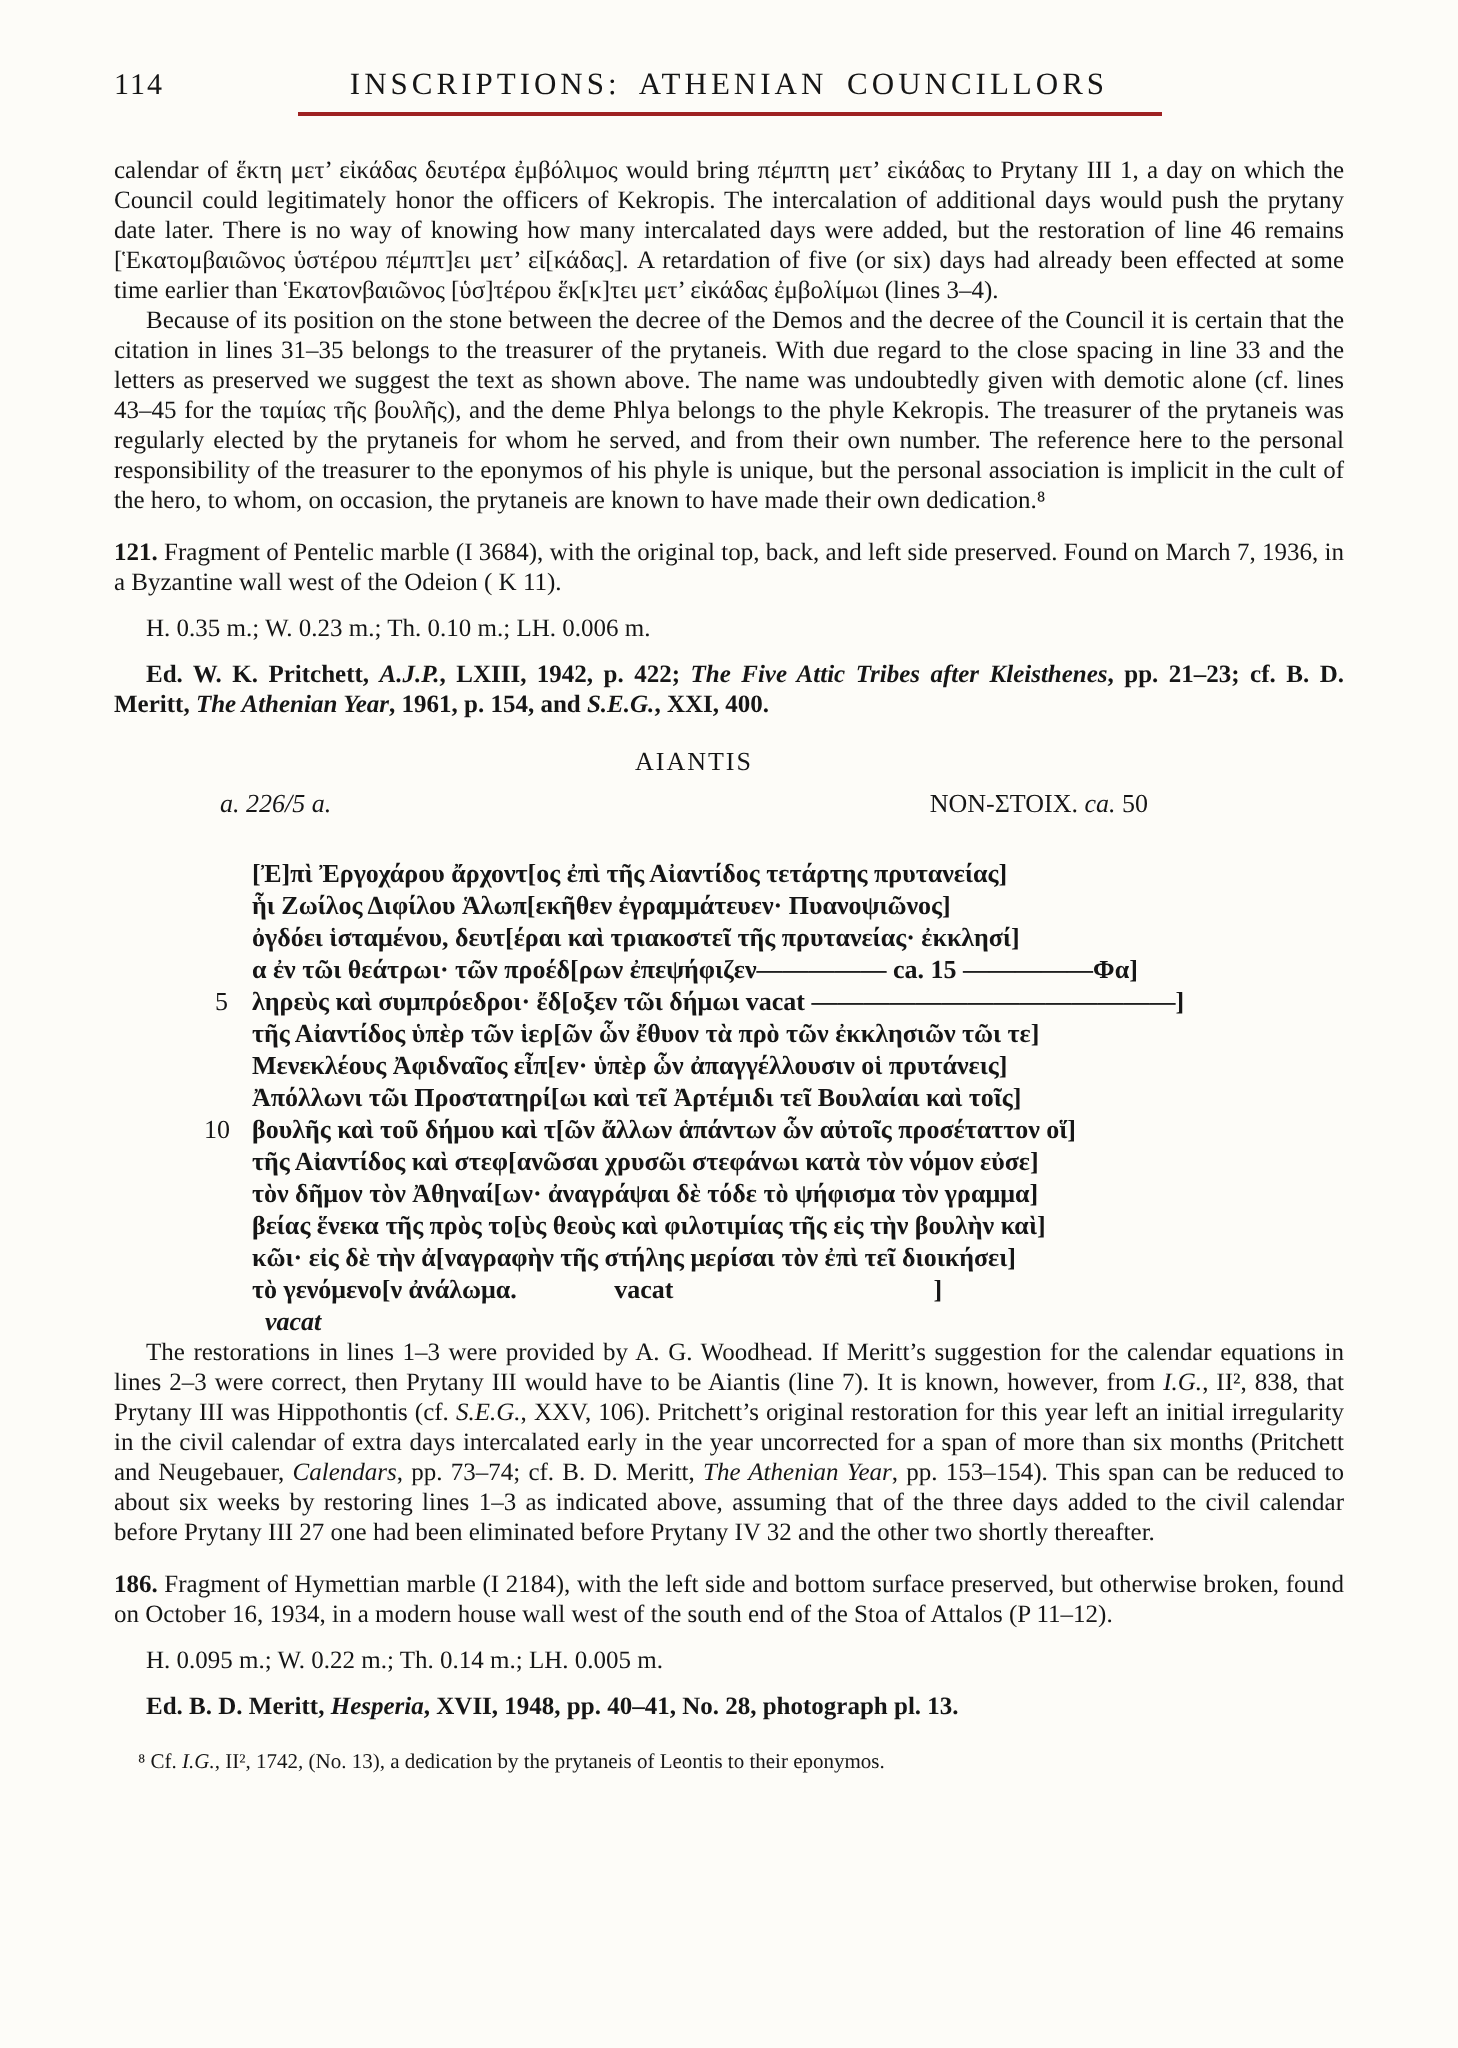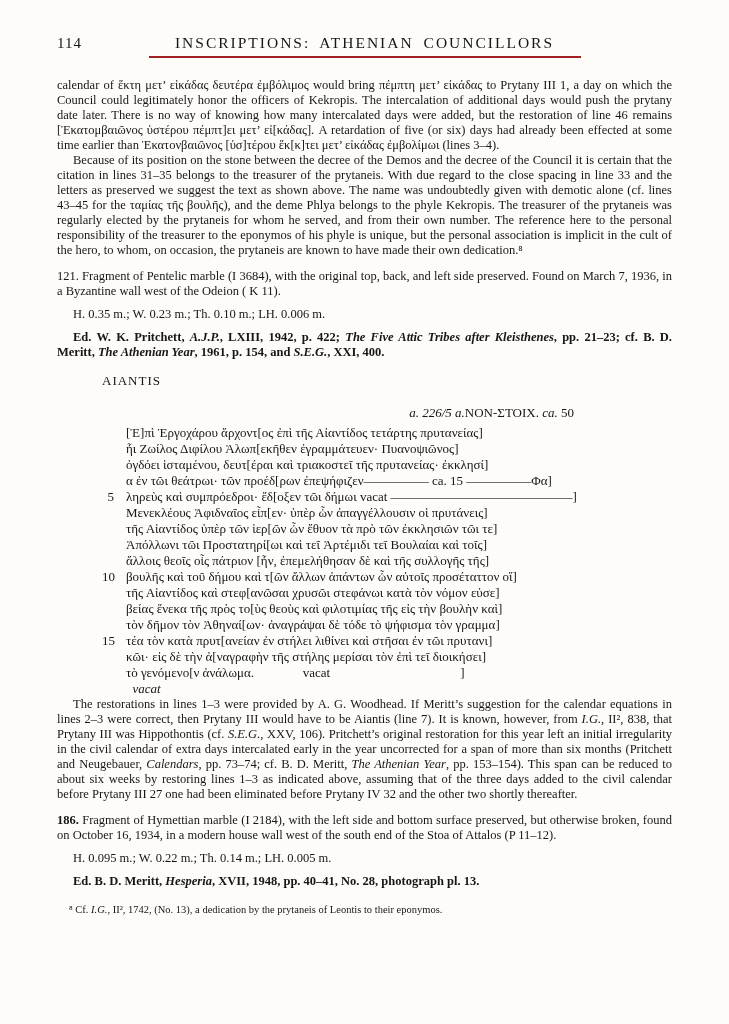--- a/index.html
+++ b/index.html
@@ -50,46 +50,46 @@
   .entry { margin-top: 11px; }
   .dims { margin-top: 8px; }
   .edition { margin-top: 8px; font-weight: bold; }
   .commentary { }
   .inscription {
     margin: 13px 0 0 45px;
     font-size: 13px;
   }
   .insc-title {
     width: 490px;
-    text-align: left;
+    text-align: center;
     letter-spacing: 1px;
-    margin-bottom: 16px;
+    margin-bottom: 5px;
   }
   .insc-head {
     display: flex;
-    justify-content: flex-end;
+    justify-content: space-between;
     width: 472px;
     padding-left: 8px;
     box-sizing: border-box;
-    margin-bottom: 4px;
+    margin-bottom: 19px;
   }
   .insc-date { font-style: italic; }
   .insc-lines { }
   .insc-line {
     display: flex;
     line-height: 16px;
     white-space: pre;
   }
   .insc-num {
     display: inline-block;
     width: 12px;
     text-align: right;
     flex: 0 0 12px;
   }
-  .insc-text { margin-left: 12px; }
+  .insc-text { margin-left: 12px; font-weight: bold; }
   .insc-line:last-child .insc-text { font-style: italic; }
   .footnote {
     margin: 14px 0 0 0;
     font-size: 10.5px;
     line-height: 13px;
     text-indent: 12px;
     text-align: justify;
   }
 </style>
 </head>
@@ -99,21 +99,21 @@
 
   <div class="header">
     <span class="page-num">114</span>
     <span class="header-title">INSCRIPTIONS: ATHENIAN COUNCILLORS</span>
     <div class="header-underline" style="background: rgb(158, 34, 34);"></div>
   </div>
 
   <p class="para"><span>calendar of ἕκτη μετ’ εἰκάδας δευτέρα ἐμβόλιμος would bring πέμπτη μετ’ εἰκάδας to Prytany III 1, a day on which the Council could legitimately honor the officers of Kekropis. The intercalation of additional days would push the prytany date later. There is no way of knowing how many intercalated days were added, but the restoration of line 46 remains [Ἑκατομβαιῶνος ὑστέρου πέμπτ]ει μετ’ εἰ[κάδας]. A retardation of five (or six) days had already been effected at some time earlier than Ἑκατονβαιῶνος [ὑσ]τέρου ἕκ[κ]τει μετ’ εἰκάδας ἐμβολίμωι (lines 3–4).</span></p>
   <p class="para indent"><span>Because of its position on the stone between the decree of the Demos and the decree of the Council it is certain that the citation in lines 31–35 belongs to the treasurer of the prytaneis. With due regard to the close spacing in line 33 and the letters as preserved we suggest the text as shown above. The name was undoubtedly given with demotic alone (cf. lines 43–45 for the ταμίας τῆς βουλῆς), and the deme Phlya belongs to the phyle Kekropis. The treasurer of the prytaneis was regularly elected by the prytaneis for whom he served, and from their own number. The reference here to the personal responsibility of the treasurer to the eponymos of his phyle is unique, but the personal association is implicit in the cult of the hero, to whom, on occasion, the prytaneis are known to have made their own dedication.⁸</span></p>
 
-  <p class="para entry"><span style="font-weight: normal;">121.</span><span> Fragment of Pentelic marble (I 3684), with the original top, back, and left side preserved. Found on March 7, 1936, in a Byzantine wall west of the Odeion ( K 11).</span></p>
+  <p class="para entry"><span style="font-weight: bold;">121.</span><span> Fragment of Pentelic marble (I 3684), with the original top, back, and left side preserved. Found on March 7, 1936, in a Byzantine wall west of the Odeion ( K 11).</span></p>
   <p class="para indent dims">H. 0.35 m.; W. 0.23 m.; Th. 0.10 m.; LH. 0.006 m.</p>
   <p class="para indent edition"><span>Ed. W. K. Pritchett, </span><span style="font-style: italic;">A.J.P.</span><span>, LXIII, 1942, p. 422; </span><span style="font-style: italic;">The Five Attic Tribes after Kleisthenes</span><span>, pp. 21–23; cf. B. D. Meritt, </span><span style="font-style: italic;">The Athenian Year</span><span>, 1961, p. 154, and </span><span style="font-style: italic;">S.E.G.</span><span>, XXI, 400.</span></p>
 
   <div class="inscription">
     <div class="insc-title">AIANTIS</div>
     <div class="insc-head">
       <span class="insc-date">a. 226/5 a.</span>
       <span class="insc-stoich"><span>ΝΟΝ-ΣΤΟΙΧ. </span><span style="font-style: italic;">ca.</span><span> 50</span></span>
     </div>
     <div class="insc-lines">
@@ -138,63 +138,58 @@
           <span class="insc-text">α ἐν τῶι θεάτρωι· τῶν προέδ[ρων ἐπεψήφιζεν————— ca. 15 —————Φα]</span>
         </div>
 
         <div class="insc-line">
           <span class="insc-num">5</span>
           <span class="insc-text">ληρεὺς καὶ συμπρόεδροι· ἔδ[οξεν τῶι δήμωι vacat ——————————————]</span>
         </div>
 
         <div class="insc-line">
           <span class="insc-num"></span>
+          <span class="insc-text">τῆς Αἰαντίδος ὑπὲρ τῶν ἱερ[ῶν ὧν ἔθυον τὰ πρὸ τῶν ἐκκλησιῶν τῶι τε]</span>
+        </div>
+
+        <div class="insc-line">
+          <span class="insc-num"></span>
           <span class="insc-text">Μενεκλέους Ἀφιδναῖος εἶπ[εν· ὑπὲρ ὧν ἀπαγγέλλουσιν οἱ πρυτάνεις]</span>
         </div>
 
         <div class="insc-line">
           <span class="insc-num"></span>
-          <span class="insc-text">τῆς Αἰαντίδος ὑπὲρ τῶν ἱερ[ῶν ὧν ἔθυον τὰ πρὸ τῶν ἐκκλησιῶν τῶι τε]</span>
-        </div>
-
-        <div class="insc-line">
-          <span class="insc-num"></span>
           <span class="insc-text">Ἀπόλλωνι τῶι Προστατηρί[ωι καὶ τεῖ Ἀρτέμιδι τεῖ Βουλαίαι καὶ τοῖς]</span>
         </div>
 
         <div class="insc-line">
           <span class="insc-num"></span>
-          <span class="insc-text">ἄλλοις θεοῖς οἷς πάτριον [ἦν, ἐπεμελήθησαν δὲ καὶ τῆς συλλογῆς τῆς]</span>
         </div>
 
         <div class="insc-line">
           <span class="insc-num">10</span>
           <span class="insc-text">βουλῆς καὶ τοῦ δήμου καὶ τ[ῶν ἄλλων ἁπάντων ὧν αὐτοῖς προσέταττον οἵ]</span>
         </div>
 
 
         <div class="insc-line">
           <span class="insc-num"></span>
           <span class="insc-text">τῆς Αἰαντίδος καὶ στεφ[ανῶσαι χρυσῶι στεφάνωι κατὰ τὸν νόμον εὐσε]</span>
         </div>
 
         <div class="insc-line">
           <span class="insc-num"></span>
+          <span class="insc-text">τὸν δῆμον τὸν Ἀθηναί[ων· ἀναγράψαι δὲ τόδε τὸ ψήφισμα τὸν γραμμα]</span>
+        </div>
+
+        <div class="insc-line">
+          <span class="insc-num"></span>
           <span class="insc-text">βείας ἕνεκα τῆς πρὸς το[ὺς θεοὺς καὶ φιλοτιμίας τῆς εἰς τὴν βουλὴν καὶ]</span>
         </div>
 
-        <div class="insc-line">
-          <span class="insc-num"></span>
-          <span class="insc-text">τὸν δῆμον τὸν Ἀθηναί[ων· ἀναγράψαι δὲ τόδε τὸ ψήφισμα τὸν γραμμα]</span>
-        </div>
-
-        <div class="insc-line">
-          <span class="insc-num">15</span>
-          <span class="insc-text">τέα τὸν κατὰ πρυτ[ανείαν ἐν στήλει λιθίνει καὶ στῆσαι ἐν τῶι πρυτανι]</span>
-        </div>
 
         <div class="insc-line">
           <span class="insc-num"></span>
           <span class="insc-text">κῶι· εἰς δὲ τὴν ἀ[ναγραφὴν τῆς στήλης μερίσαι τὸν ἐπὶ τεῖ διοικήσει]</span>
         </div>
 
         <div class="insc-line">
           <span class="insc-num"></span>
           <span class="insc-text">τὸ γενόμενο[ν ἀνάλωμα.               vacat                                        ]</span>
         </div>

